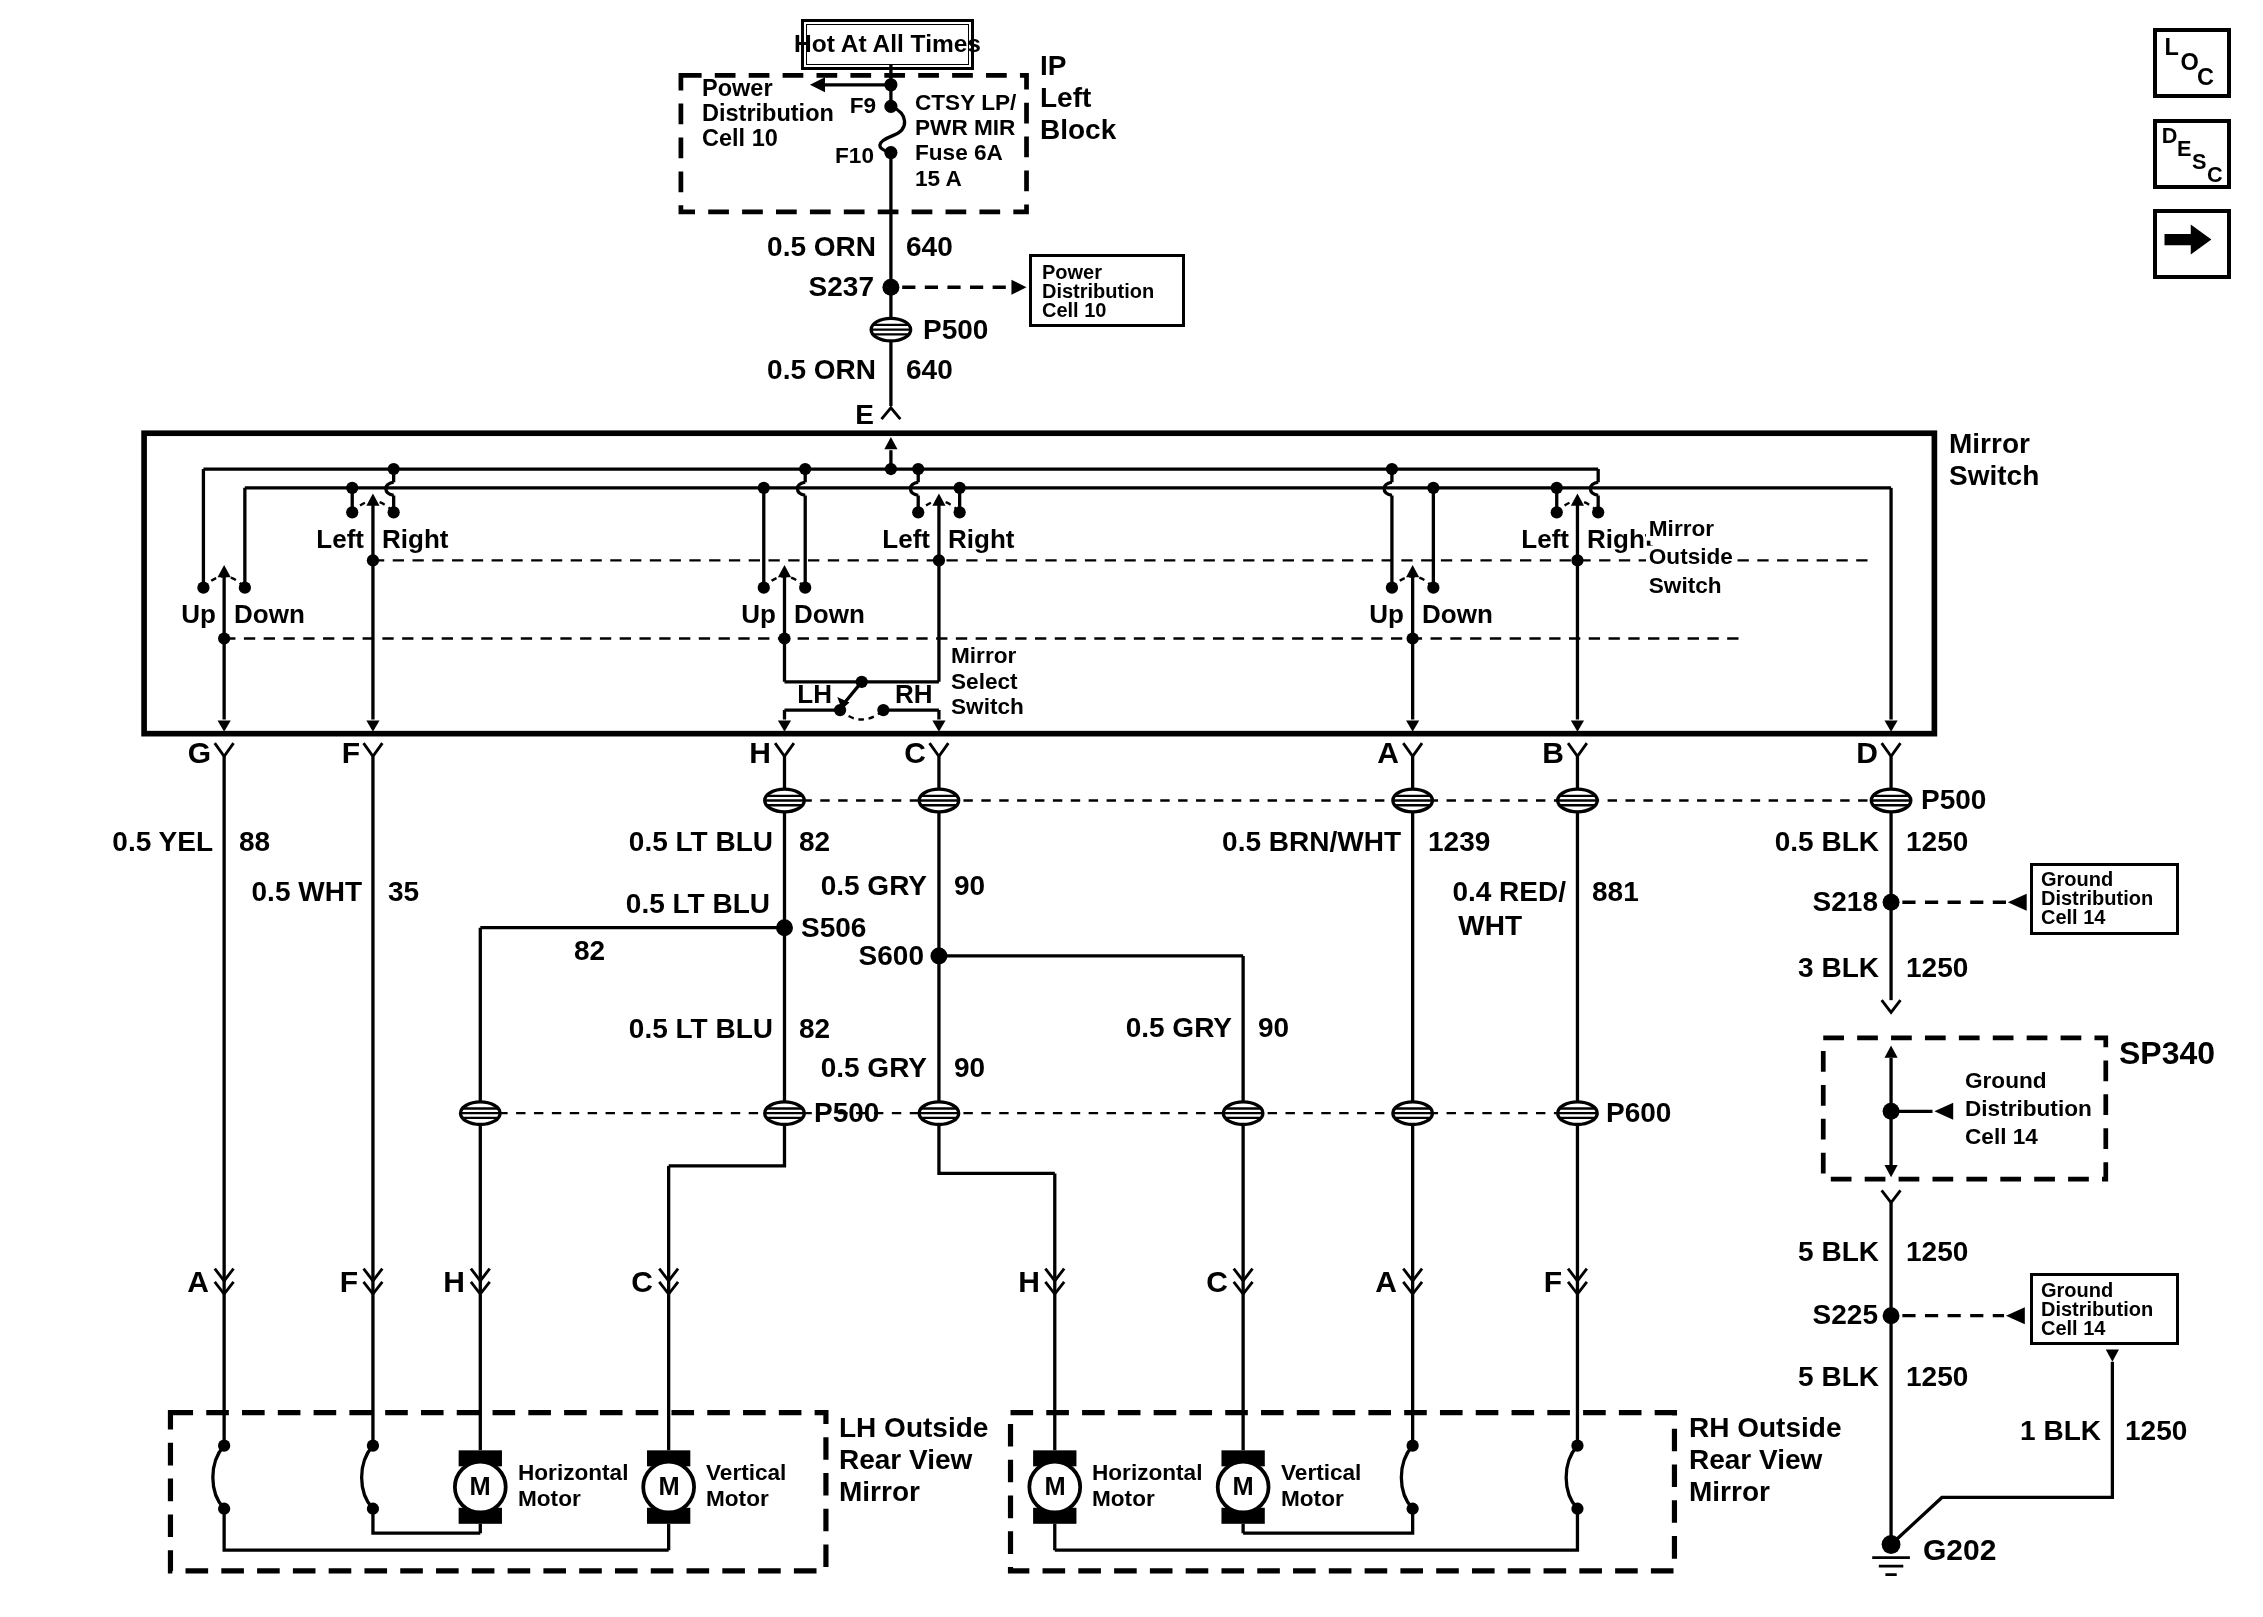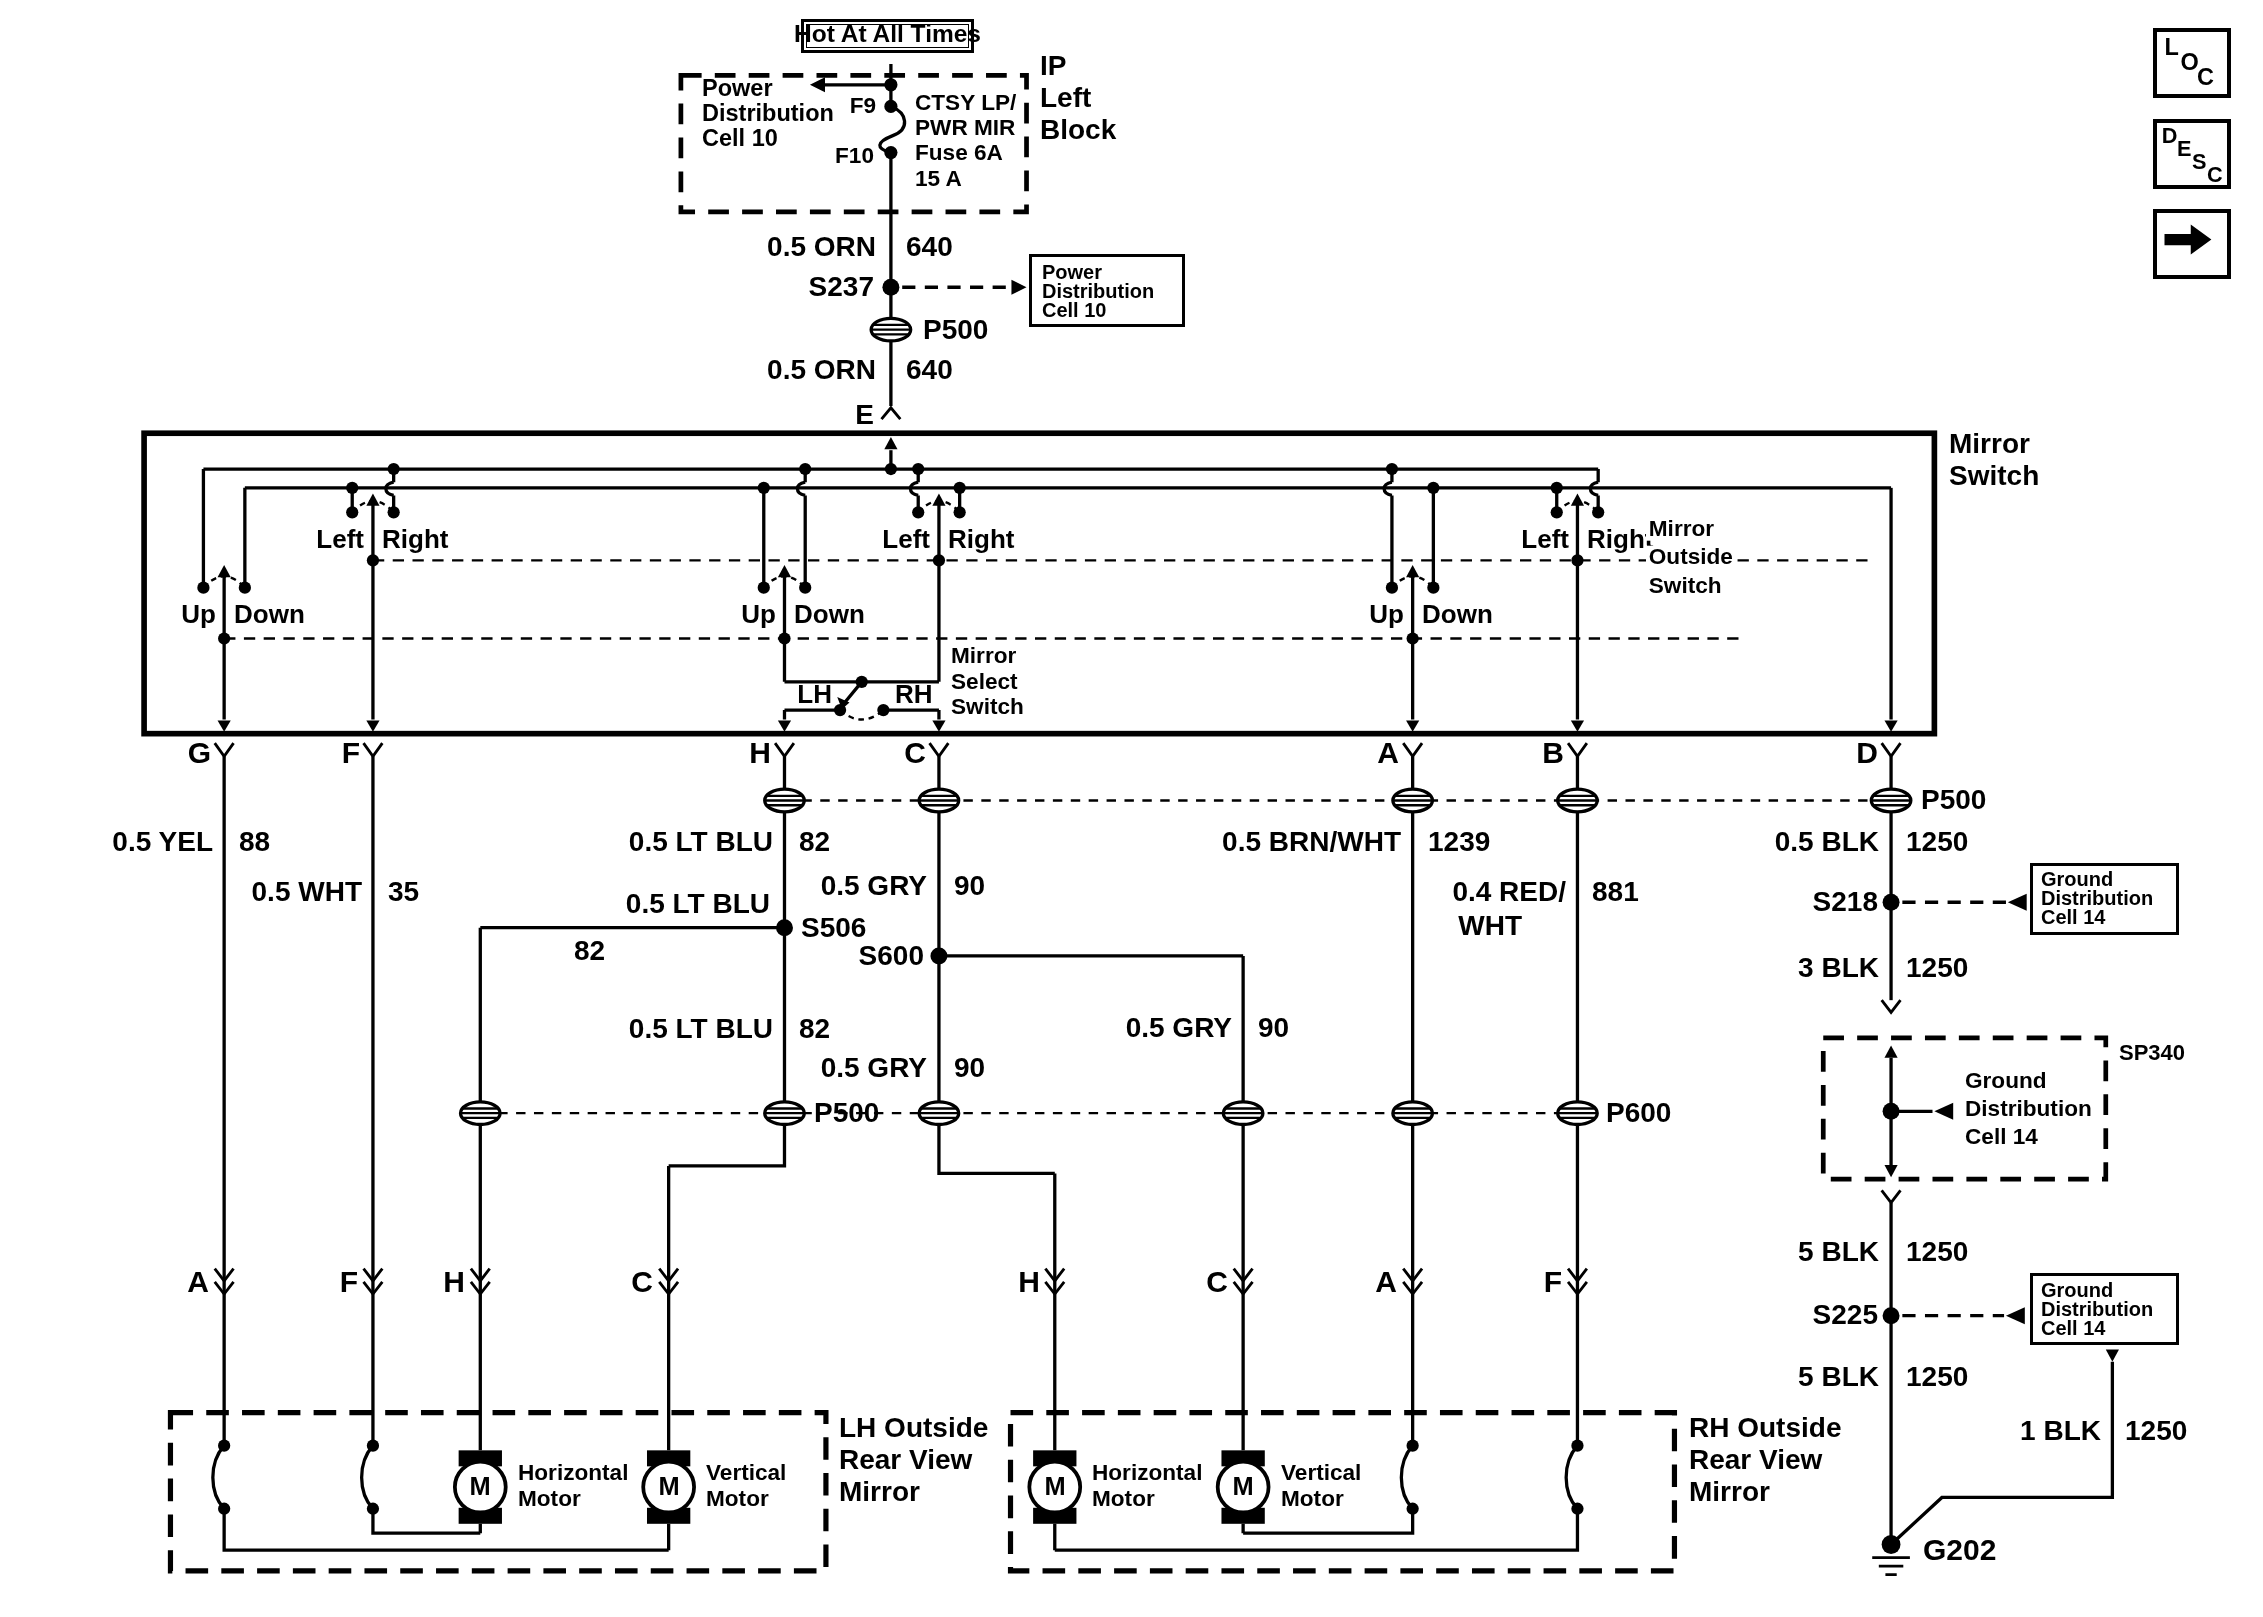--- a/index.html
+++ b/index.html
@@ -6,26 +6,26 @@
   #page{position:relative;width:2264px;height:1618px;background:#fff;overflow:hidden;
         font-family:"Liberation Sans",sans-serif;}
   svg{position:absolute;left:0;top:0;}
   .lbl{position:absolute;white-space:nowrap;font-family:"Liberation Sans",sans-serif;
        font-weight:700;color:#000;font-size:28px;line-height:1;}
   .ra{transform:translate(-100%,-50%);}
   .la{transform:translateY(-50%);}
   .ctr{transform:translate(-50%,-50%);}
   .s21{font-size:20px}.s24{font-size:22.6px}.s25{font-size:23.5px}
   .s26{font-size:24.5px}.s27{font-size:25.4px}.s28{font-size:26px}.s32{font-size:30px}
-  .s34{font-size:22px}
+  .s34{font-size:32px}
   .wbg{background:#fff;padding:0 2.8px;}
   .navbtn{position:absolute;width:70px;height:62px;border:4.7px solid #000;background:#fff;}
   .navbtn span{position:absolute;font-weight:700;font-size:23.5px;color:#000;line-height:1;}
-  .hotbox{position:absolute;left:801px;top:19px;width:173px;height:34px;border:3.8px solid #000;
-          box-sizing:border-box;display:flex;justify-content:center;}
+  .hotbox{position:absolute;left:801px;top:19px;width:173px;height:51px;border:3.8px solid #000;
+          box-sizing:border-box;display:flex;align-items:center;justify-content:center;}
   .hotinner{position:absolute;inset:1.9px;border:1.9px solid #000;}
   .refbox{position:absolute;border:3.8px solid #000;background:#fff;box-sizing:border-box;}
 </style>
 </head>
 <body>
 
 <div id="page">
 
 <svg width="2264" height="1618" viewBox="0 0 2404 1718">
   <defs>

